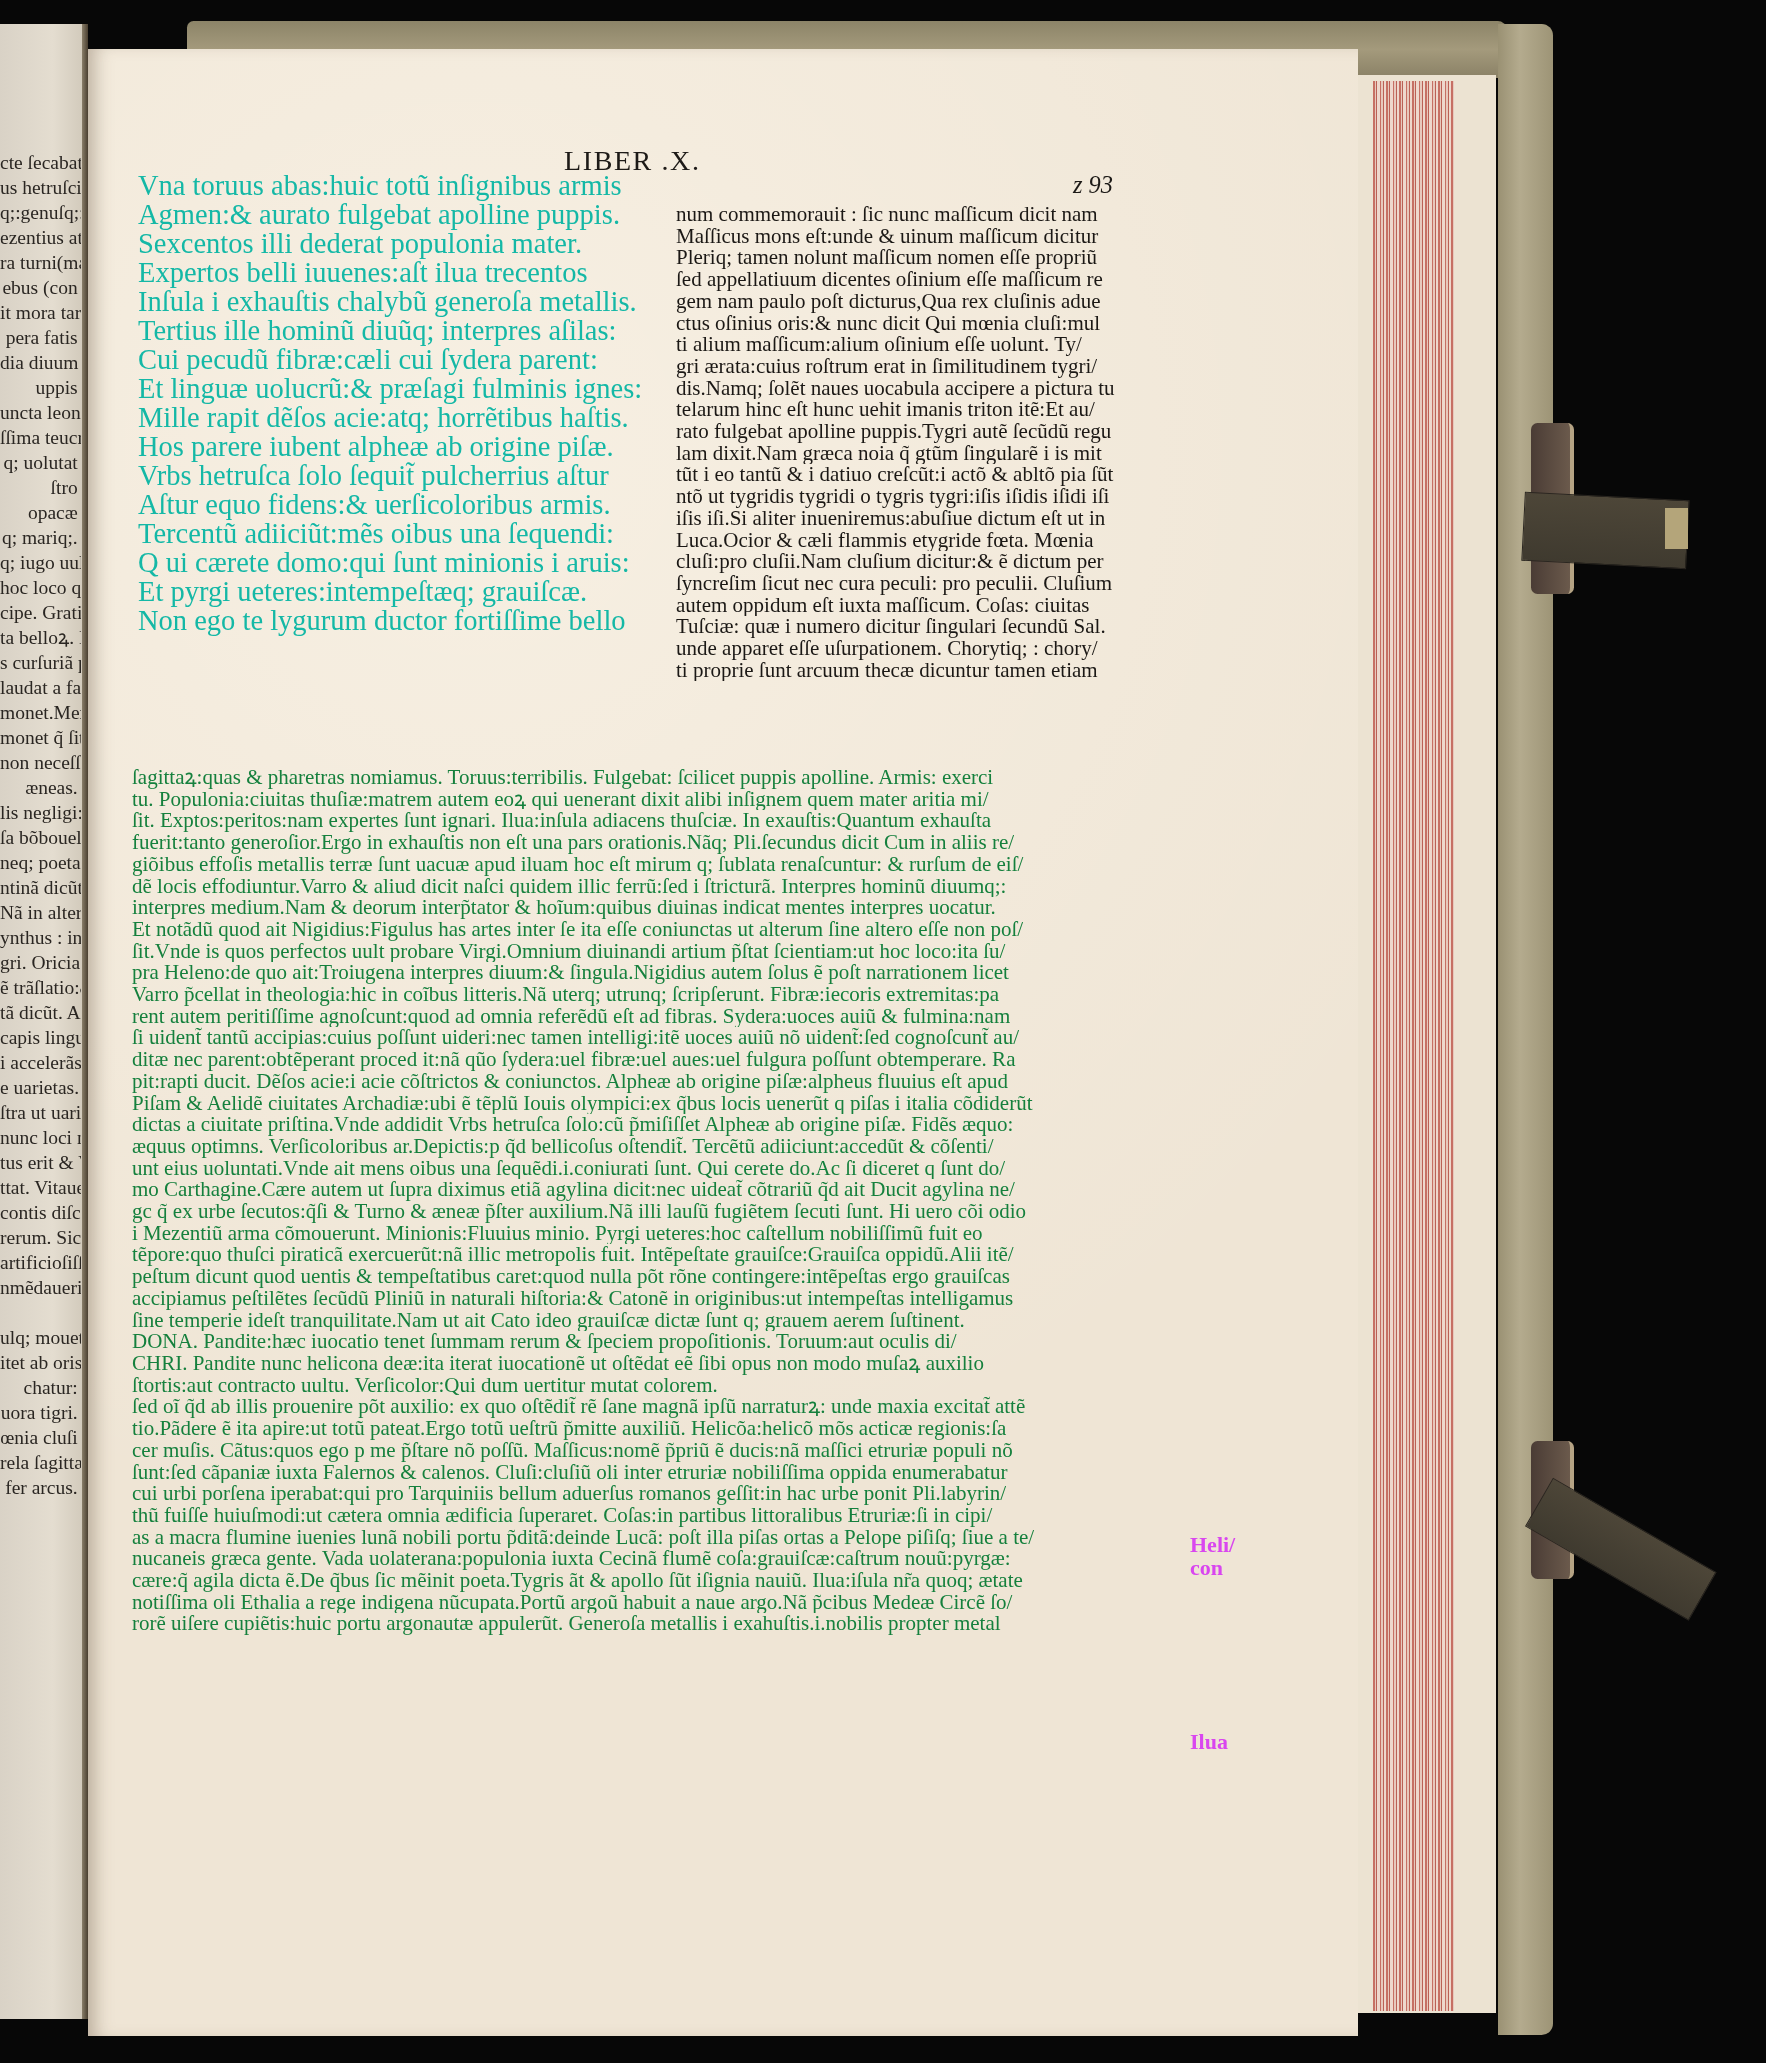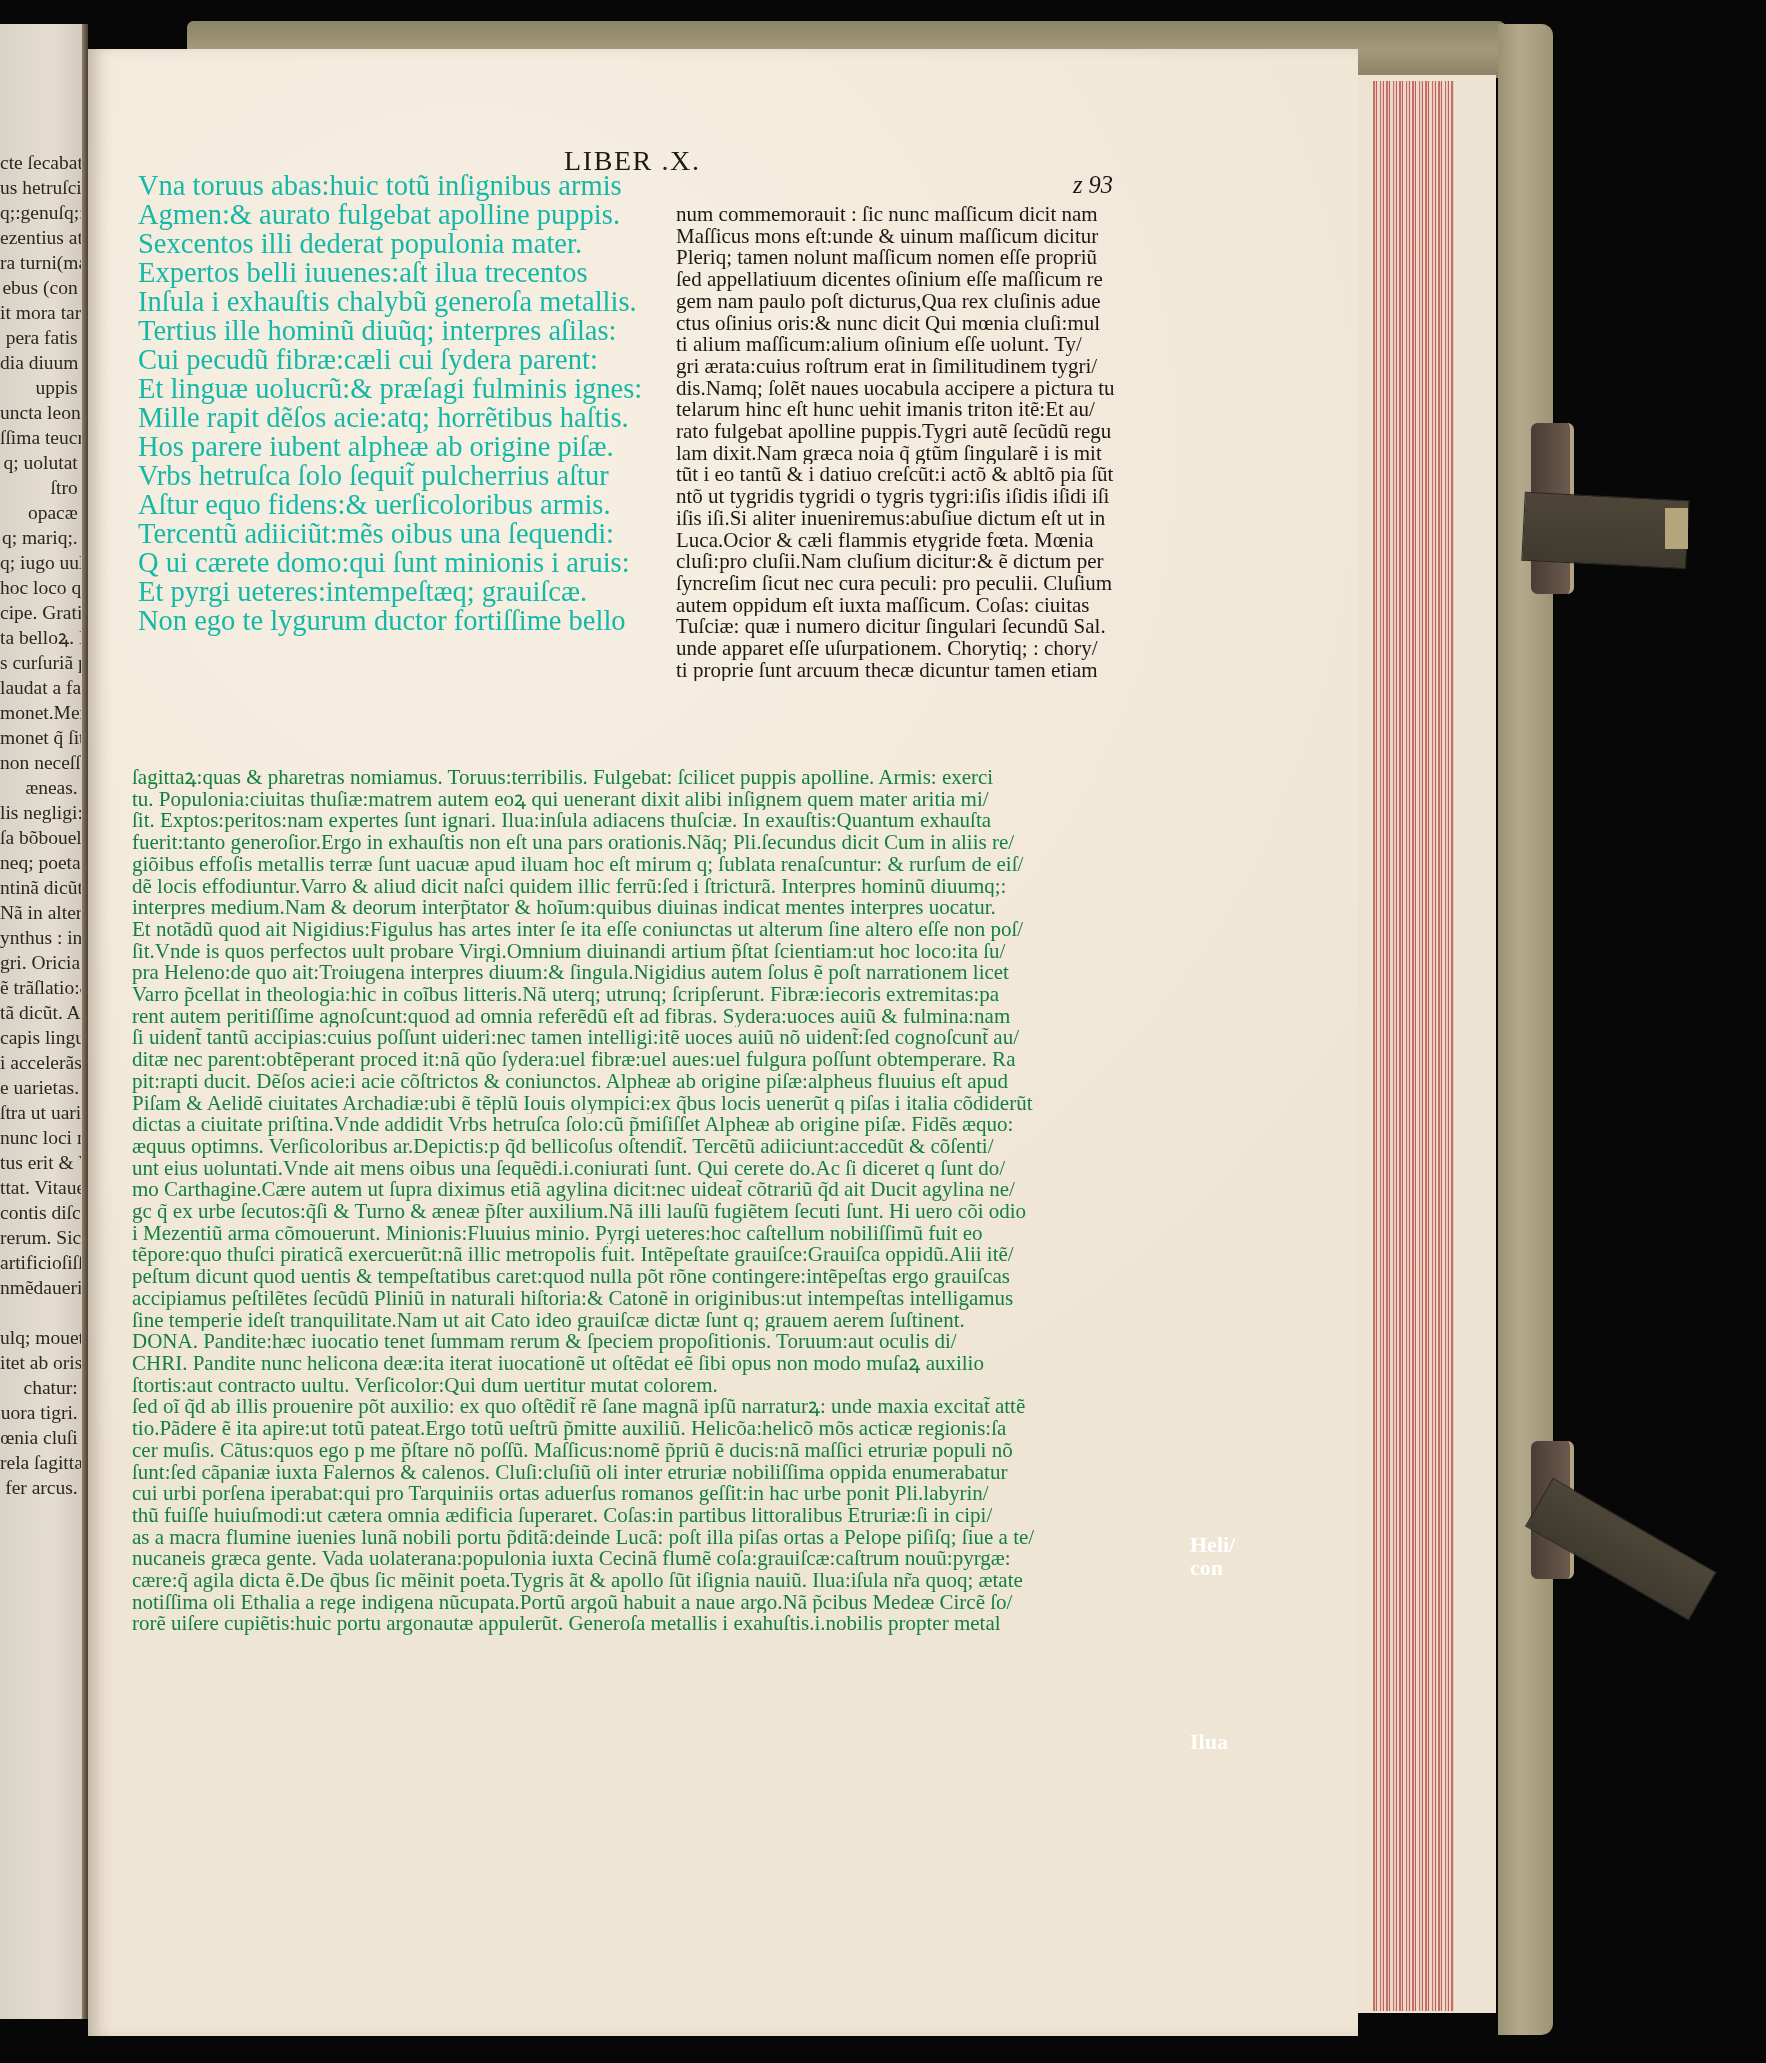--- a/index.html
+++ b/index.html
@@ -72,21 +72,21 @@
   .comm-right {
     position:absolute; left:676px; top:204px; width:521px;
     font-size:21px; line-height:21.7px; color:#1b1815; white-space:nowrap;
   }
   .comm-full {
     position:absolute; left:132px; top:767px; width:1065px;
     font-size:21px; line-height:21.7px; color:#15803d; white-space:nowrap;
   }
   .cl { display:block; overflow:hidden; }
   .marg {
-    position:absolute; left:1190px; font-size:22px; font-weight:bold; color:#ffffff;
+    position:absolute; left:1190px; font-size:22px; font-weight:bold; color:#d946ef;
   }
 </style>
 </head>
 <body>
 
 <div class="cover-top"></div>
 <div class="cover-right"></div>
 
 <div class="left-page">
   <div class="left-lines" id="left-lines">
@@ -235,21 +235,21 @@
     <span class="cl">peſtum dicunt quod uentis &amp; tempeſtatibus caret:quod nulla põt rõne contingere:intẽpeſtas ergo grauiſcas</span>
     <span class="cl">accipiamus peſtilẽtes ſecũdũ Pliniũ in naturali hiſtoria:&amp; Catonẽ in originibus:ut intempeſtas intelligamus</span>
     <span class="cl">ſine temperie ideſt tranquilitate.Nam ut ait Cato ideo grauiſcæ dictæ ſunt q; grauem aerem ſuſtinent.</span>
     <span class="cl">DONA. Pandite:hæc iuocatio tenet ſummam rerum &amp; ſpeciem propoſitionis. Toruum:aut oculis di/</span>
     <span class="cl">CHRI. Pandite nunc helicona deæ:ita iterat iuocationẽ ut oſtẽdat eẽ ſibi opus non modo muſaꝝ auxilio</span>
     <span class="cl">ſtortis:aut contracto uultu. Verſicolor:Qui dum uertitur mutat colorem.</span>
     <span class="cl">ſed oĩ q̃d ab illis prouenire põt auxilio: ex quo oſtẽdit̃ rẽ ſane magnã ipſũ narraturꝝ: unde maxia excitat̃ attẽ</span>
     <span class="cl">tio.Pãdere ẽ ita apire:ut totũ pateat.Ergo totũ ueſtrũ p̃mitte auxiliũ. Helicõa:helicõ mõs acticæ regionis:ſa</span>
     <span class="cl">cer muſis. Cãtus:quos ego p me p̃ſtare nõ poſſũ. Maſſicus:nomẽ p̃priũ ẽ ducis:nã maſſici etruriæ populi nõ</span>
     <span class="cl">ſunt:ſed cãpaniæ iuxta Falernos &amp; calenos. Cluſi:cluſiũ oli inter etruriæ nobiliſſima oppida enumerabatur</span>
-    <span class="cl">cui urbi porſena iperabat:qui pro Tarquiniis ortas aduerſus romanos geſſit:in hac urbe ponit Pli.labyrin/</span>
+    <span class="cl">cui urbi porſena iperabat:qui pro Tarquiniis bellum aduerſus romanos geſſit:in hac urbe ponit Pli.labyrin/</span>
     <span class="cl">thũ fuiſſe huiuſmodi:ut cætera omnia ædificia ſuperaret. Coſas:in partibus littoralibus Etruriæ:ſi in cipi/</span>
     <span class="cl">as a macra flumine iuenies lunã nobili portu p̃ditã:deinde Lucã: poſt illa piſas ortas a Pelope piſiſq; ſiue a te/</span>
     <span class="cl">nucaneis græca gente. Vada uolaterana:populonia iuxta Cecinã flumẽ coſa:grauiſcæ:caſtrum nouũ:pyrgæ:</span>
     <span class="cl">cære:q̃ agila dicta ẽ.De q̃bus ſic mẽinit poeta.Tygris ãt &amp; apollo ſũt iſignia nauiũ. Ilua:iſula nr̃a quoq; ætate</span>
     <span class="cl">notiſſima oli Ethalia a rege indigena nũcupata.Portũ argoũ habuit a naue argo.Nã p̃cibus Medeæ Circẽ ſo/</span>
     <span class="cl">rorẽ uiſere cupiẽtis:huic portu argonautæ appulerũt. Generoſa metallis i exahuſtis.i.nobilis propter metal</span>
   </div>
 
 <div class="marg" style="top:1532px;">Heli/</div>
 <div class="marg" style="top:1555px;">con</div>

